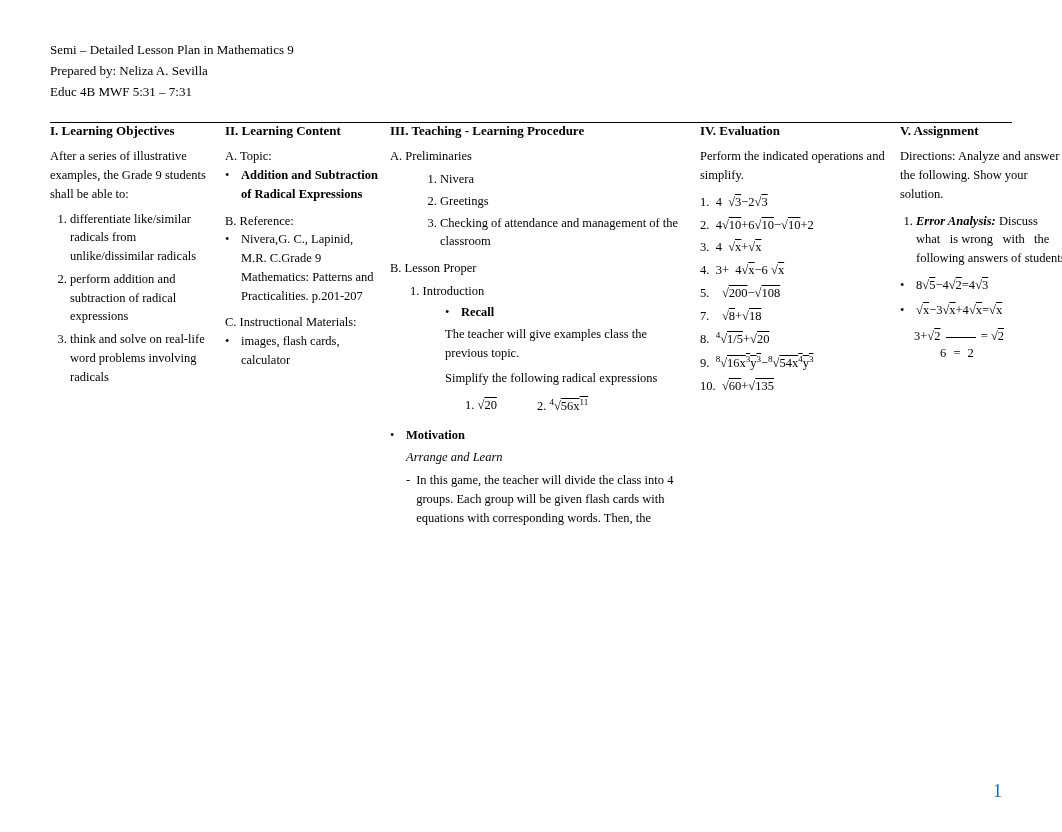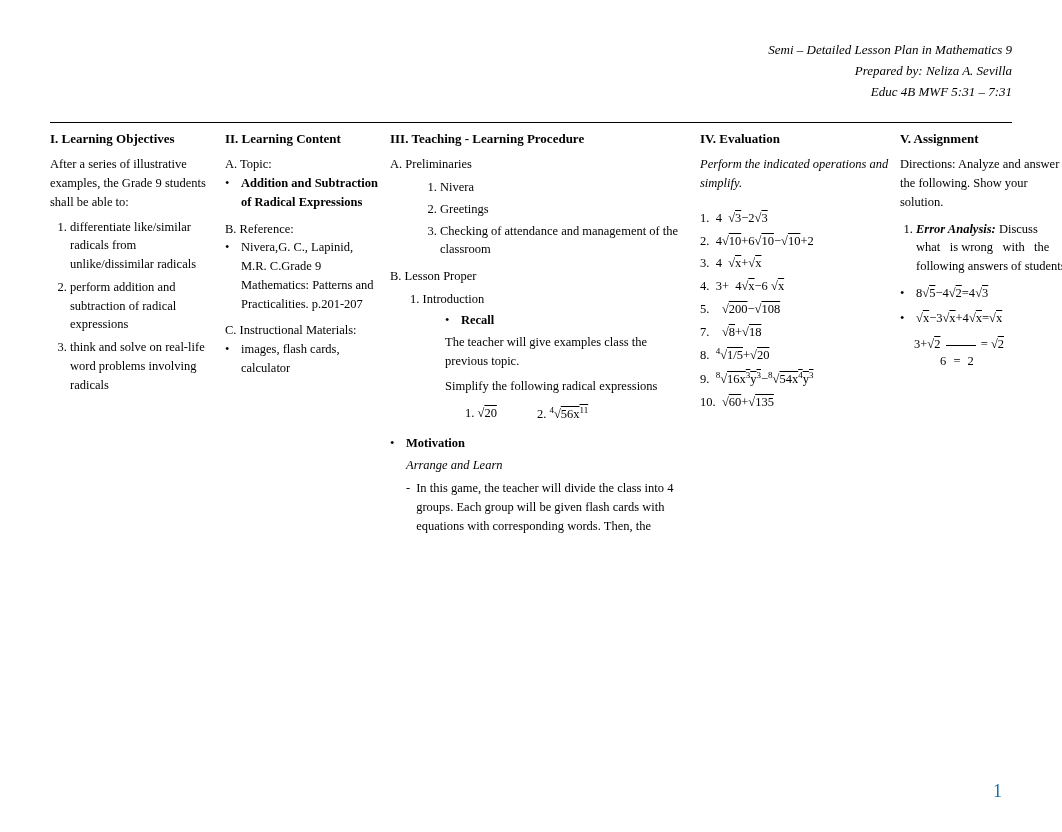--- a/index.html
+++ b/index.html
@@ -11,33 +11,32 @@
       width: 1062px;
       min-height: 832px;
     }
     .page {
       width: 1062px;
       min-height: 832px;
       padding: 40px 50px 40px 50px;
       position: relative;
     }
     .header {
-      text-align: right;
+      text-align: left;
       margin-bottom: 20px;
       line-height: 1.6;
-      font-style: italic;
     }
     .header p {
       font-size: 13px;
     }
     .columns-row {
       display: flex;
       align-items: flex-start;
       border-top: 1px solid #000;
-      padding-top: 8px;
+      padding-top: 0;
       gap: 0;
     }
     .col-header {
       font-weight: bold;
       font-size: 13px;
       margin-bottom: 8px;
     }
     .col-lo {
       width: 175px;
       min-width: 175px;
@@ -181,21 +180,21 @@
             <span style="margin-right:6px;">-</span>
             <p>In this game, the teacher will divide the class into 4 groups. Each group will be given flash cards with equations with corresponding words. Then, the</p>
           </div>
         </div>
       </div>
     </div>
 
     <div class="col-eval">
       <div class="col-header">IV.  Evaluation</div>
       <div class="section-body">
-        <p style="margin-bottom:16px;font-style:italic;">Perform the indicated operations and simplify.</p>
+        <p style="margin-bottom:8px;">Perform the indicated operations and simplify.</p>
 
         <div class="eval-item">1.&nbsp;&nbsp;4&nbsp;&nbsp;<span>√<span style="text-decoration:overline;">3</span></span>−2<span>√<span style="text-decoration:overline;">3</span></span></div>
         <div class="eval-item">2.&nbsp;&nbsp;4<span>√<span style="text-decoration:overline;">10</span></span>+6<span>√<span style="text-decoration:overline;">10</span></span>−<span>√<span style="text-decoration:overline;">10</span></span>+2</div>
         <div class="eval-item">3.&nbsp;&nbsp;4&nbsp;&nbsp;<span>√<span style="text-decoration:overline;">x</span></span>+<span>√<span style="text-decoration:overline;">x</span></span></div>
         <div class="eval-item">4.&nbsp;&nbsp;3+&nbsp;&nbsp;4<span>√<span style="text-decoration:overline;">x</span></span>−6&nbsp;<span>√<span style="text-decoration:overline;">x</span></span></div>
         <div class="eval-item">5.&nbsp;&nbsp;&nbsp;&nbsp;<span>√<span style="text-decoration:overline;">200</span></span>−<span>√<span style="text-decoration:overline;">108</span></span></div>
         <div class="eval-item">7.&nbsp;&nbsp;&nbsp;&nbsp;<span>√<span style="text-decoration:overline;">8</span></span>+<span>√<span style="text-decoration:overline;">18</span></span></div>
         <div class="eval-item">8.&nbsp;&nbsp;<sup>4</sup>√<span style="text-decoration:overline;">1/5</span>+<span>√<span style="text-decoration:overline;">20</span></span></div>
         <div class="eval-item">9.&nbsp;&nbsp;<sup>8</sup>√<span style="text-decoration:overline;text-align:center;">16x<sup>3</sup>y<sup>3</sup></span>−<sup>8</sup>√<span style="text-decoration:overline;">54x<sup>4</sup>y<sup>3</sup></span></div>
         <div class="eval-item">10.&nbsp;&nbsp;<span>√<span style="text-decoration:overline;">60</span></span>+<span>√<span style="text-decoration:overline;">135</span></span></div>

